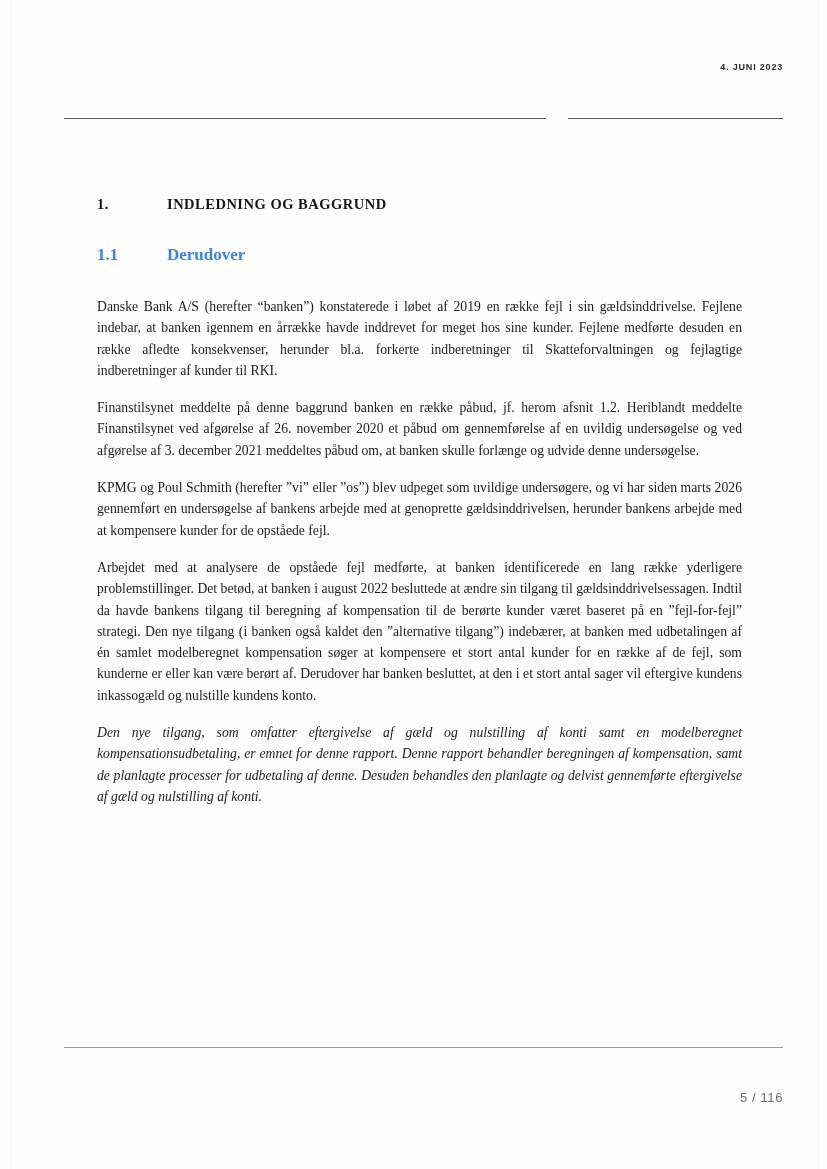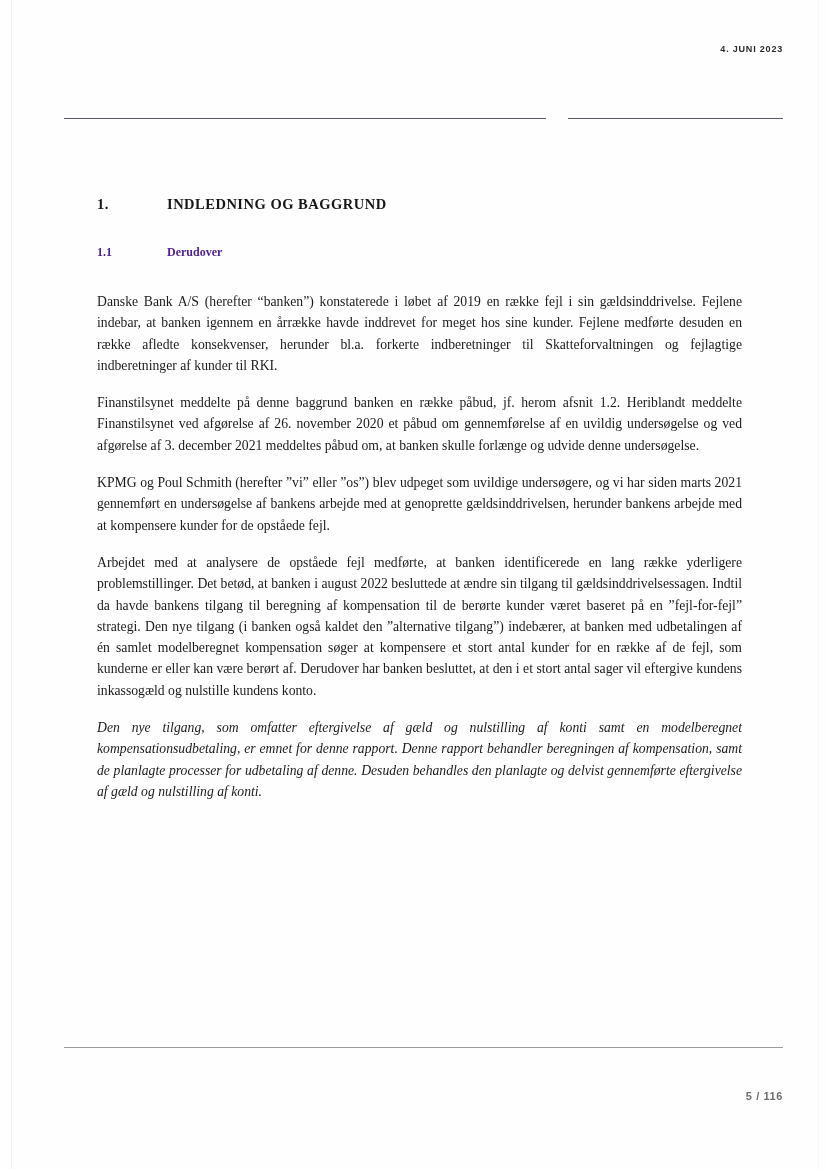--- a/index.html
+++ b/index.html
@@ -99,21 +99,21 @@
   .brand-name {
     font-family: "Liberation Serif", serif;
     font-size: 21px;
     font-weight: bold;
     color: #1d1d1f;
     letter-spacing: 0.2px;
   }
   .header-date {
     position: absolute;
     right: 44px;
-    top: 44px;
+    top: 62px;
     font-family: "Liberation Sans", sans-serif;
     font-size: 9px;
     font-weight: bold;
     letter-spacing: 0.8px;
     color: #2a2a2a;
   }
   .rule-left {
     position: absolute;
     left: 64px;
     top: 118px;
@@ -141,23 +141,23 @@
     display: flex;
     font-size: 14.5px;
     font-weight: bold;
     letter-spacing: 0.5px;
     color: #17171a;
     margin: 0 0 32px 0;
   }
   .h1 .num { width: 70px; flex: 0 0 70px; }
   .h2 {
     display: flex;
-    font-size: 12px;
-    font-weight: bold;
-    color: #4c1d95;
+    font-size: 17px;
+    font-weight: bold;
+    color: #3b82f6;
     margin: 0 0 31px 0;
     align-items: flex-end;
   }
   .h2 .num { width: 70px; flex: 0 0 70px; }
 
   p.body-par {
     margin: 16px 0 16px 0;
     font-size: 13.7px;
     line-height: 21.3px;
     text-align: justify;
@@ -173,22 +173,22 @@
     top: 1047px;
     width: 719px;
     height: 1px;
     background: #9a9a9f;
   }
   .footer-page {
     position: absolute;
     right: 44px;
     top: 1090px;
     font-family: "Liberation Sans", sans-serif;
-    font-size: 11px;
-    font-weight: bold;
+    font-size: 13px;
+    font-weight: normal;
     letter-spacing: 0.6px;
     color: #6d6d72;
   }
 </style>
 </head>
 <body>
 
 <div class="page">
 
   <div class="scan-edge"></div>
@@ -210,21 +210,21 @@
       <span>INDLEDNING OG BAGGRUND</span>
     </div>
 
     <div class="h2">
       <span class="num">1.1</span>
       <span>Derudover</span>
     </div>
 
     <p class="body-par">Danske Bank A/S (herefter “banken”) konstaterede i løbet af 2019 en række fejl i sin gældsinddrivelse. Fejlene indebar, at banken igennem en årrække havde inddrevet for meget hos sine kunder. Fejlene medførte desuden en række afledte konsekvenser, herunder bl.a. forkerte indberetninger til Skatteforvaltningen og fejlagtige indberetninger af kunder til RKI.</p>
     <p class="body-par">Finanstilsynet meddelte på denne baggrund banken en række påbud, jf. herom afsnit 1.2. Heriblandt meddelte Finanstilsynet ved afgørelse af 26. november 2020 et påbud om gennemførelse af en uvildig undersøgelse og ved afgørelse af 3. december 2021 meddeltes påbud om, at banken skulle forlænge og udvide denne undersøgelse.</p>
-    <p class="body-par">KPMG og Poul Schmith (herefter ”vi” eller ”os”) blev udpeget som uvildige undersøgere, og vi har siden marts 2021 gennemført en undersøgelse af bankens arbejde med at genoprette gældsinddrivelsen, herunder bankens arbejde med at kompensere kunder for de opståede fejl.</p>
+    <p class="body-par">KPMG og Poul Schmith (herefter ”vi” eller ”os”) blev udpeget som uvildige undersøgere, og vi har siden marts 2026 gennemført en undersøgelse af bankens arbejde med at genoprette gældsinddrivelsen, herunder bankens arbejde med at kompensere kunder for de opståede fejl.</p>
     <p class="body-par">Arbejdet med at analysere de opståede fejl medførte, at banken identificerede en lang række yderligere problemstillinger. Det betød, at banken i august 2022 besluttede at ændre sin tilgang til gældsinddrivelsessagen. Indtil da havde bankens tilgang til beregning af kompensation til de berørte kunder været baseret på en ”fejl-for-fejl” strategi. Den nye tilgang (i banken også kaldet den ”alternative tilgang”) indebærer, at banken med udbetalingen af én samlet modelberegnet kompensation søger at kompensere et stort antal kunder for en række af de fejl, som kunderne er eller kan være berørt af. Derudover har banken besluttet, at den i et stort antal sager vil eftergive kundens inkassogæld og nulstille kundens konto.</p>
     <p class="body-par">Den nye tilgang, som omfatter eftergivelse af gæld og nulstilling af konti samt en modelberegnet kompensationsudbetaling, er emnet for denne rapport. Denne rapport behandler beregningen af kompensation, samt de planlagte processer for udbetaling af denne. Desuden behandles den planlagte og delvist gennemførte eftergivelse af gæld og nulstilling af konti.</p>
   </div>
 
   <div class="footer-rule"></div>
   <div class="footer-page">5 / 116</div>
 
 </div>
 
 </body></html>

